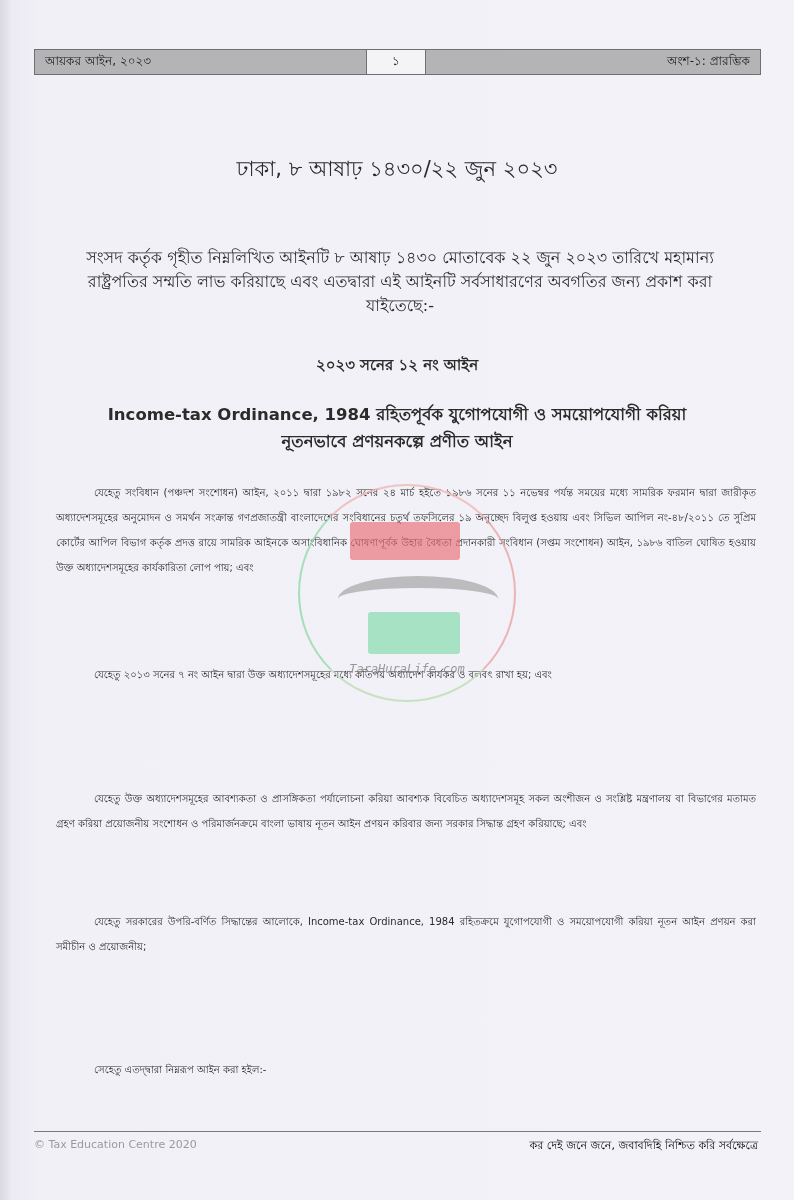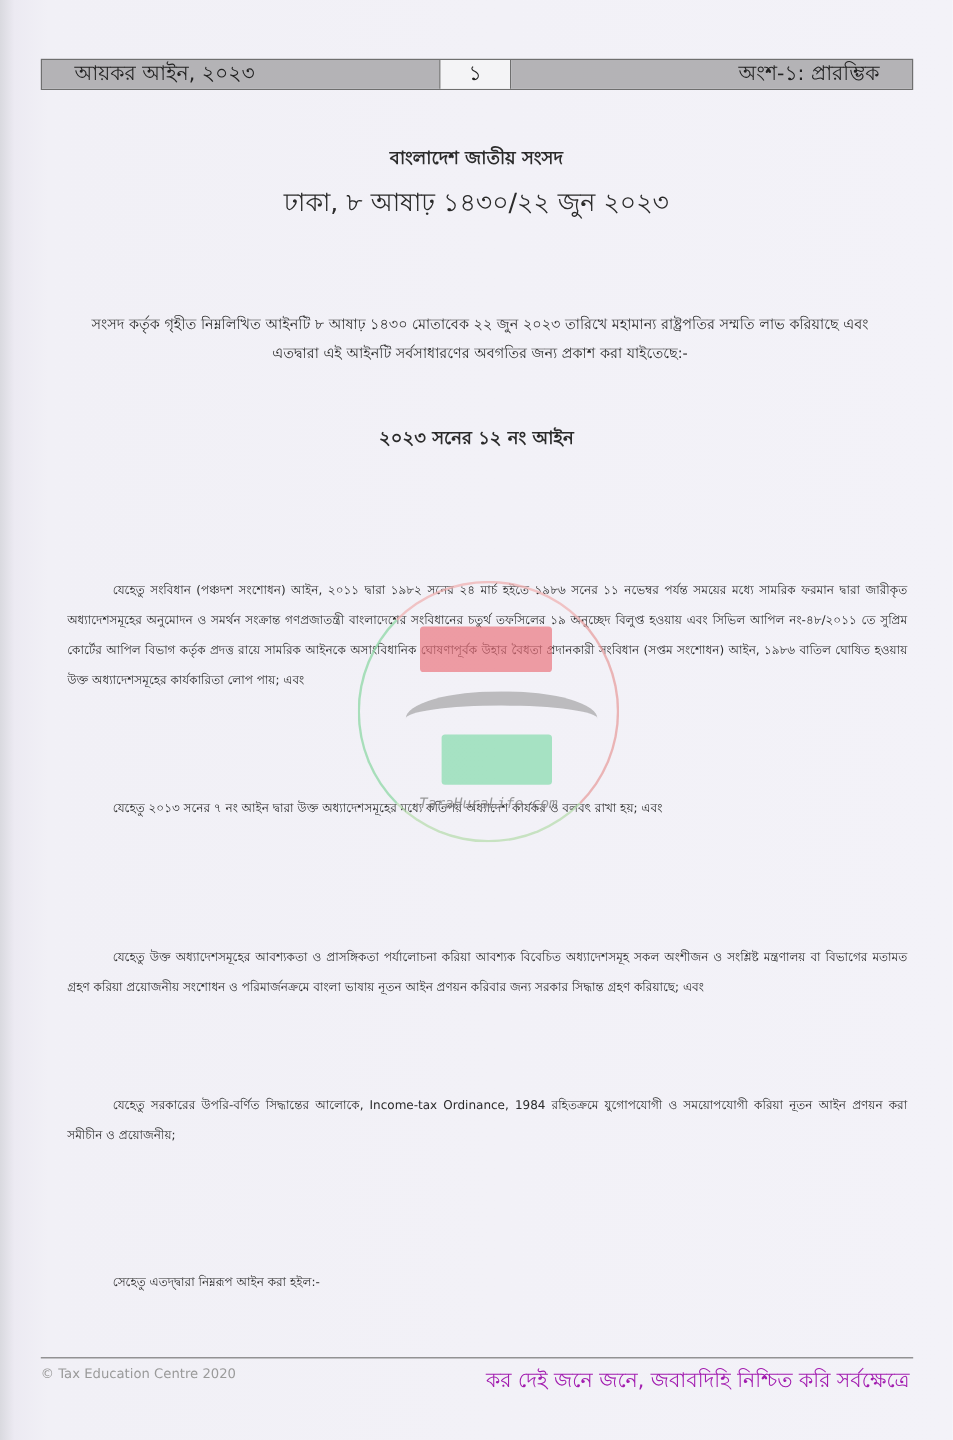--- a/index.html
+++ b/index.html
@@ -10,32 +10,32 @@
     color: #2b2b2b;
     position: relative;
   }
   .page { position: absolute; left: 0; top: 0; width: 794px; height: 1200px; }
 
   .header-bar {
     position: absolute; left: 34px; top: 49px; width: 727px; height: 26px;
     display: flex; border: 1px solid #6f6f6f; box-sizing: border-box;
   }
   .header-cell {
-    background: #b4b3b6; color: #222; font-size: 17px;
-    display: flex; align-items: center; padding: 0 27px; box-sizing: border-box;
+    background: #b4b3b6; color: #222; font-size: 12px;
+    display: flex; align-items: center; padding: 0 10px; box-sizing: border-box;
   }
   .header-left { width: 331px; justify-content: flex-start; }
   .header-mid { width: 60px; background: #f4f4f6; justify-content: center;
     border-left: 1px solid #6f6f6f; border-right: 1px solid #6f6f6f; }
   .header-right { flex: 1; justify-content: flex-end; }
 
   .center { position: absolute; left: 0; width: 794px; text-align: center; }
   .t-parliament { top: 120px; font-size: 15px; font-weight: bold; }
   .t-date { top: 153px; font-size: 21px; }
-  .intro { position: absolute; left: 55px; width: 690px; top: 258px; font-size: 12px; line-height: 24px; text-align: center; }
+  .intro { position: absolute; left: 55px; width: 690px; top: 246px; font-size: 16px; line-height: 24px; text-align: center; }
   .t-actno { top: 353px; font-size: 15px; font-weight: bold; }
   .t-title { top: 401px; font-size: 16.5px; font-weight: bold; line-height: 27px; }
 
   .para {
     position: absolute; left: 56px; width: 700px; font-size: 10px; line-height: 25px;
     text-align: justify; text-indent: 38px;
   }
   .p1 { top: 480px; }
   .p2 { top: 662px; }
   .p3 { top: 744px; margin-top: 42px; }
@@ -65,40 +65,43 @@
     position: absolute; left: 70px; top: 128px; width: 92px; height: 42px;
     background: #6ad69a; border-radius: 3px; opacity: 0.75;
   }
   .wm-text {
     position: absolute; left: 0; width: 100%; top: 178px; text-align: center;
     font-family: "DejaVu Sans Mono", monospace; font-size: 12px; color: #7a7a7a;
   }
 
   .footer-line { position: absolute; left: 34px; top: 1131px; width: 727px; height: 1px; background: #7a7a7a; }
   .footer-left { position: absolute; left: 34px; top: 1138px; font-size: 11px; color: #9a9a9a; }
-  .footer-right { position: absolute; right: 36px; top: 1137px; font-size: 17px; color: #a21caf; }
+  .footer-right { position: absolute; right: 36px; top: 1137px; font-size: 11px; color: #000000; }
 </style>
 </head>
 <body>
 
 <div class="page">
 
   <div class="header-bar">
     <div class="header-cell header-left">আয়কর আইন, ২০২৩</div>
     <div class="header-cell header-mid">১</div>
     <div class="header-cell header-right">অংশ-১: প্রারম্ভিক</div>
   </div>
 
-  <div class="center t-parliament">বাংলাদেশ জাতীয় সংসদ</div>
   <div class="center t-date">ঢাকা, ৮ আষাঢ় ১৪৩০/২২ জুন ২০২৩</div>
 
   <div class="intro">সংসদ কর্তৃক গৃহীত নিম্নলিখিত আইনটি ৮ আষাঢ় ১৪৩০ মোতাবেক ২২ জুন ২০২৩ তারিখে মহামান্য রাষ্ট্রপতির সম্মতি লাভ করিয়াছে এবং এতদ্বারা এই আইনটি সর্বসাধারণের অবগতির জন্য প্রকাশ করা যাইতেছে:-</div>
 
   <div class="center t-actno">২০২৩ সনের ১২ নং আইন</div>
 
+  <div class="center t-title">
+    <div>Income-tax Ordinance, 1984 রহিতপূর্বক যুগোপযোগী ও সময়োপযোগী করিয়া</div>
+    <div>নূতনভাবে প্রণয়নকল্পে প্রণীত আইন</div>
+  </div>
 
   <div class="para p1">যেহেতু সংবিধান (পঞ্চদশ সংশোধন) আইন, ২০১১ দ্বারা ১৯৮২ সনের ২৪ মার্চ হইতে ১৯৮৬ সনের ১১ নভেম্বর পর্যন্ত সময়ের মধ্যে সামরিক ফরমান দ্বারা জারীকৃত অধ্যাদেশসমূহের অনুমোদন ও সমর্থন সংক্রান্ত গণপ্রজাতন্ত্রী বাংলাদেশের সংবিধানের চতুর্থ তফসিলের ১৯ অনুচ্ছেদ বিলুপ্ত হওয়ায় এবং সিভিল আপিল নং-৪৮/২০১১ তে সুপ্রিম কোর্টের আপিল বিভাগ কর্তৃক প্রদত্ত রায়ে সামরিক আইনকে অসাংবিধানিক ঘোষণাপূর্বক উহার বৈধতা প্রদানকারী সংবিধান (সপ্তম সংশোধন) আইন, ১৯৮৬ বাতিল ঘোষিত হওয়ায় উক্ত অধ্যাদেশসমূহের কার্যকারিতা লোপ পায়; এবং</div>
   <div class="para p2">যেহেতু ২০১৩ সনের ৭ নং আইন দ্বারা উক্ত অধ্যাদেশসমূহের মধ্যে কতিপয় অধ্যাদেশ কার্যকর ও বলবৎ রাখা হয়; এবং</div>
   <div class="para p3">যেহেতু উক্ত অধ্যাদেশসমূহের আবশ্যকতা ও প্রাসঙ্গিকতা পর্যালোচনা করিয়া আবশ্যক বিবেচিত অধ্যাদেশসমূহ সকল অংশীজন ও সংশ্লিষ্ট মন্ত্রণালয় বা বিভাগের মতামত গ্রহণ করিয়া প্রয়োজনীয় সংশোধন ও পরিমার্জনক্রমে বাংলা ভাষায় নূতন আইন প্রণয়ন করিবার জন্য সরকার সিদ্ধান্ত গ্রহণ করিয়াছে; এবং</div>
   <div class="para p5">যেহেতু সরকারের উপরি-বর্ণিত সিদ্ধান্তের আলোকে, Income-tax Ordinance, 1984 রহিতক্রমে যুগোপযোগী ও সময়োপযোগী করিয়া নূতন আইন প্রণয়ন করা সমীচীন ও প্রয়োজনীয়;</div>
   <div class="para p6">সেহেতু এতদ্দ্বারা নিম্নরূপ আইন করা হইল:-</div>
 
   <div class="watermark">
     <div class="wm-ring"></div>
     <div class="wm-top"></div>

